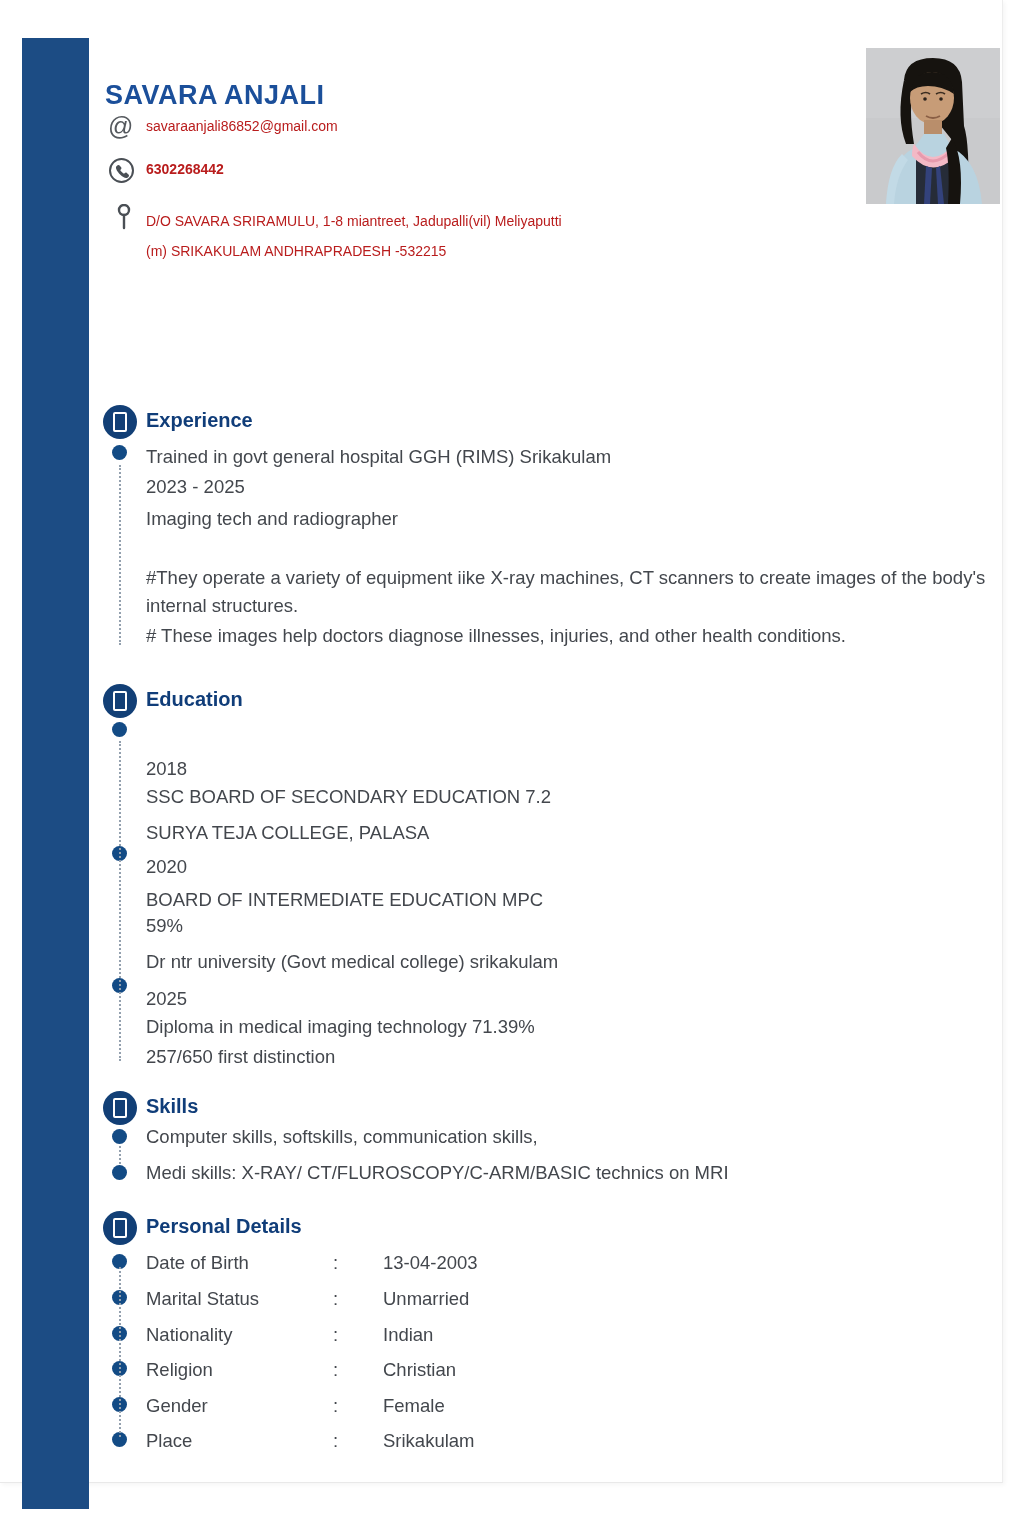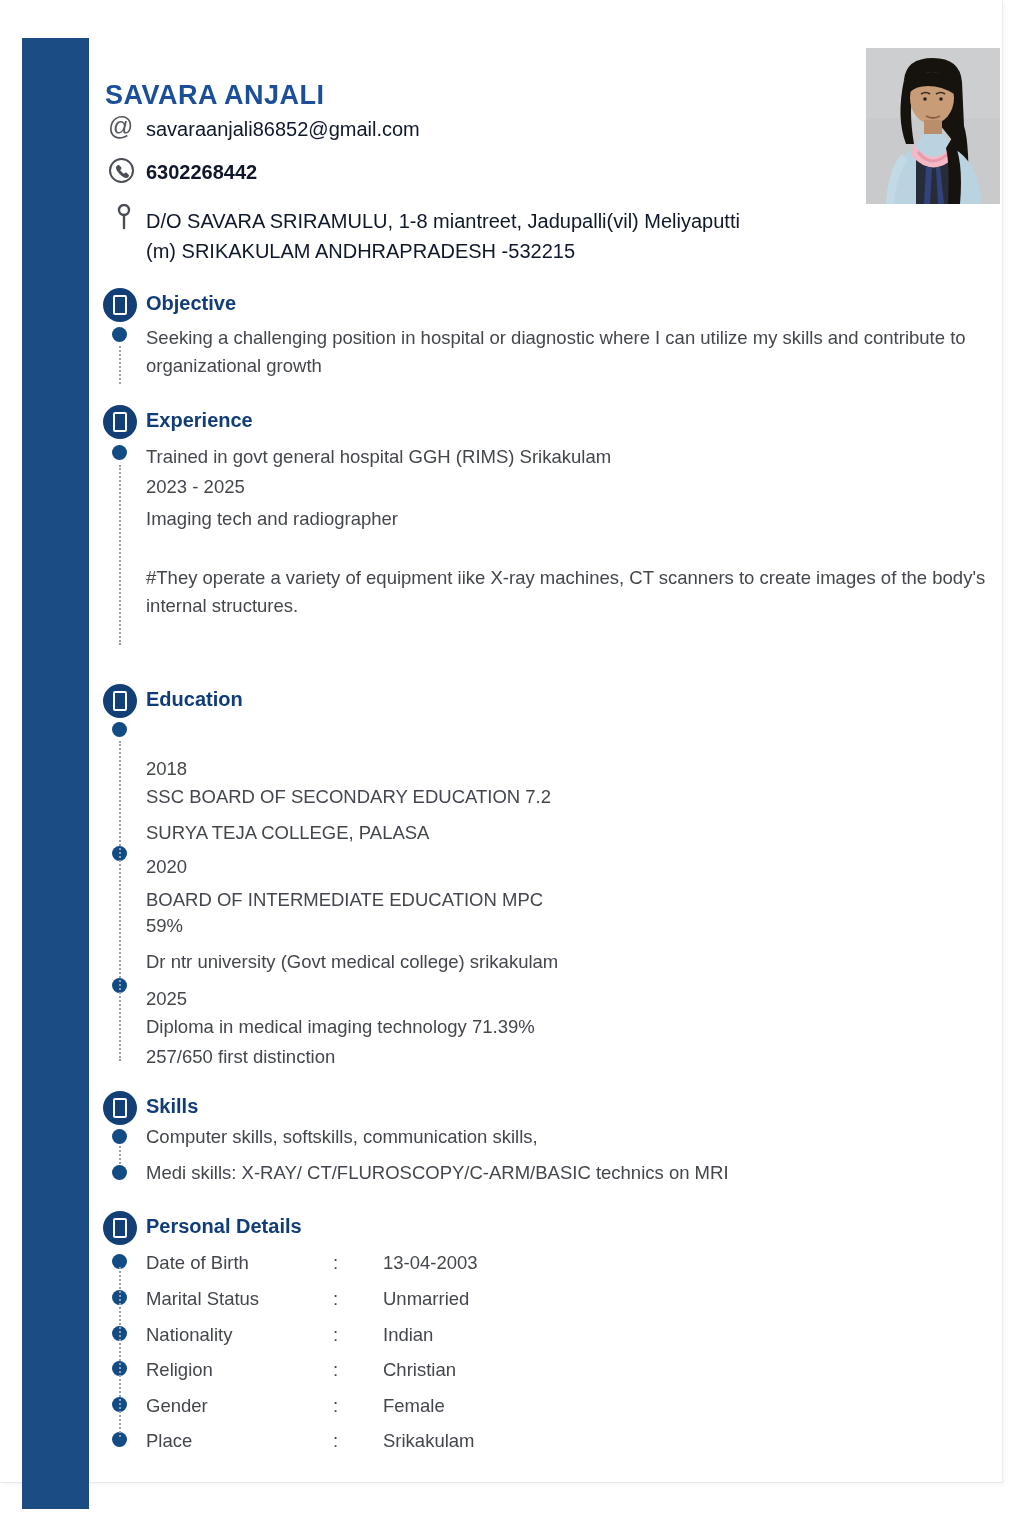--- a/index.html
+++ b/index.html
@@ -1,21 +1,21 @@
 <!DOCTYPE html>
 <html><head>
 <meta charset="utf-8">
 <style>
   html,body{margin:0;padding:0;background:#ffffff;}
   body{width:1024px;height:1536px;position:relative;font-family:"Liberation Sans","DejaVu Sans",sans-serif;overflow:hidden;}
   .card{position:absolute;left:0;top:0;width:1002px;height:1482px;background:#ffffff;
         border-right:1px solid #ededed;border-bottom:1px solid #e9e9e9;box-shadow:2px 2px 4px rgba(0,0,0,0.04);}
   .bluebar{position:absolute;left:22px;top:38px;width:67px;height:1471px;background:#1c4c84;}
   .name{position:absolute;left:105px;top:80px;font-size:27px;font-weight:bold;color:#1b4f9a;letter-spacing:.5px;}
-  .contact-text{position:absolute;font-size:20px;color:#0f172a;}
+  .contact-text{position:absolute;font-size:14px;color:#b91c1c;}
   .at-icon{position:absolute;left:108px;top:112px;font-size:25px;color:#55595e;}
   .addr{line-height:30px;}
   .photo{position:absolute;left:866px;top:48px;width:134px;height:156px;}
   .section{position:absolute;left:103px;width:900px;}
   .circle{position:absolute;left:0;top:0;width:34px;height:34px;border-radius:50%;background:#123f76;
           display:flex;align-items:center;justify-content:center;}
   .glyph{display:block;width:10px;height:16px;border:2px solid #ffffff;border-radius:2px;}
   .sec-title{position:absolute;left:43px;top:4px;font-size:20px;font-weight:bold;color:#103d79;}
   .dot{position:absolute;left:9px;width:15px;height:15px;border-radius:50%;background:#134b85;}
   .tline{position:absolute;left:16px;width:0;border-left:2px dotted #93a0ae;}
@@ -74,41 +74,33 @@
       <path d="M50 100 Q66 126 84 100 L84 156 L50 156 Z" fill="#262c38"></path>
       <path d="M48 96 Q66 122 88 96 Q90 104 88 110 Q66 130 46 108 Q46 100 48 96Z" fill="#f3b9c6"></path>
       <path d="M52 104 Q66 122 84 104" stroke="#e79aad" stroke-width="3" fill="none"></path>
       <path d="M60 118 L58 156 L64 156 L66 120 Z" fill="#33427c"></path>
       <path d="M74 118 L78 156 L72 156 L70 120 Z" fill="#33427c"></path>
       <path d="M86 90 Q98 110 94 156 L82 156 Q84 118 80 100 Z" fill="#16130f"></path>
       <path d="M20 156 Q22 120 36 106 L42 112 Q30 128 28 156 Z" fill="#c2dae6"></path>
     </svg>
   </div>
 
-  <div class="section" style="top:288px;height:110px;">
-    <div class="circle">
-        <span class="glyph"></span>
-      </div>
-    <div class="sec-title">Objective</div>
-    <span class="dot" style="top:39px;"></span>
-    <span class="tline" style="top:58px;height:38px;"></span>
-    <div class="ln" style="top:36px;width:830px;">Seeking a challenging position in hospital or diagnostic where I can utilize my skills and contribute to organizational growth</div>
-  </div>
 
   <div class="section" style="top:405px;height:250px;">
     <div class="circle">
         <span class="glyph"></span>
       </div>
     <div class="sec-title">Experience</div>
     <span class="dot" style="top:40px;"></span>
     <span class="tline" style="top:60px;height:180px;"></span>
     <div class="ln" style="top:38px;text-align:center;">Trained in govt general hospital GGH (RIMS) Srikakulam</div>
     <div class="ln" style="top:68px;">2023 - 2025</div>
     <div class="ln" style="top:100px;">Imaging tech and radiographer</div>
     <div class="ln" style="top:159px;width:856px;">#They operate a variety of equipment iike X-ray machines, CT scanners to create images of the body's internal structures.</div>
+    <div class="ln" style="top:217px;"># These images help doctors diagnose illnesses, injuries, and other health conditions.</div>
   </div>
 
   <div class="section" style="top:684px;height:395px;">
     <div class="circle">
         <span class="glyph"></span>
       </div>
     <div class="sec-title">Education</div>
     <span class="dot" style="top:38px;"></span>
     <span class="dot" style="top:162px;"></span>
     <span class="dot" style="top:294px;"></span>

